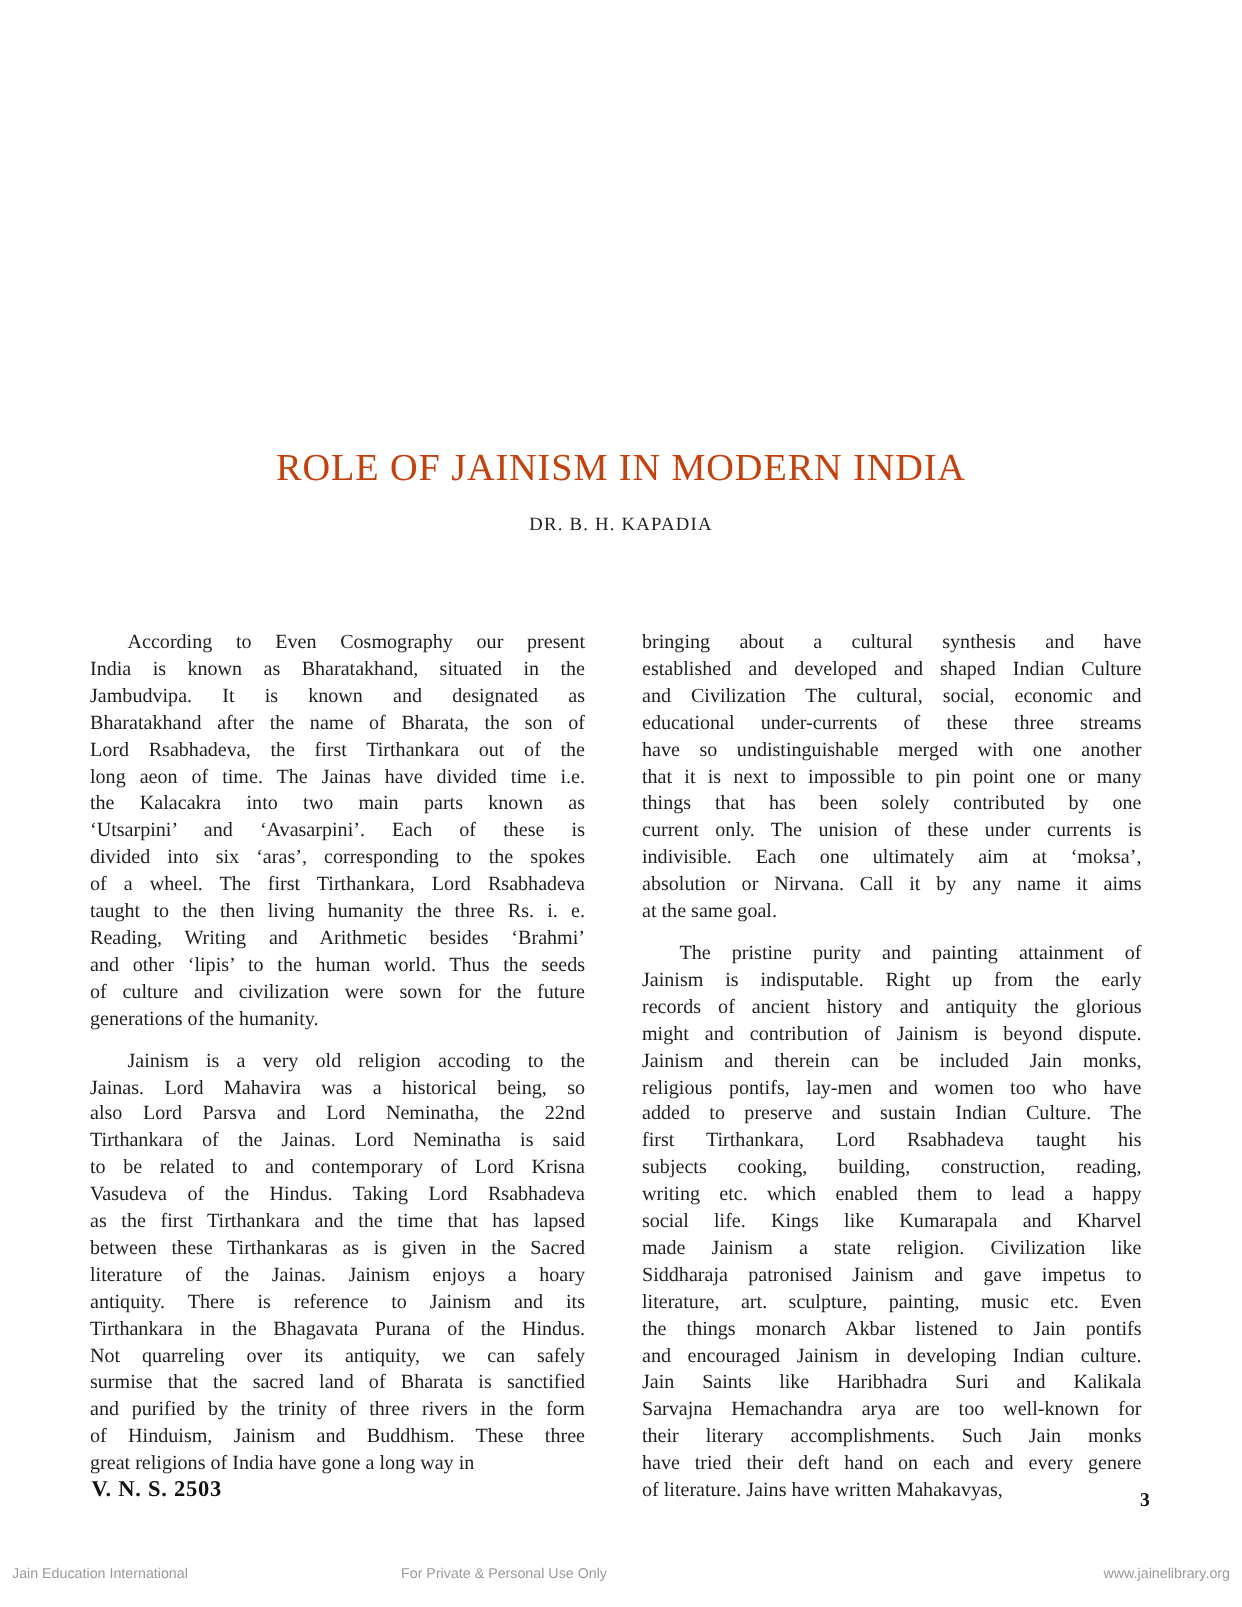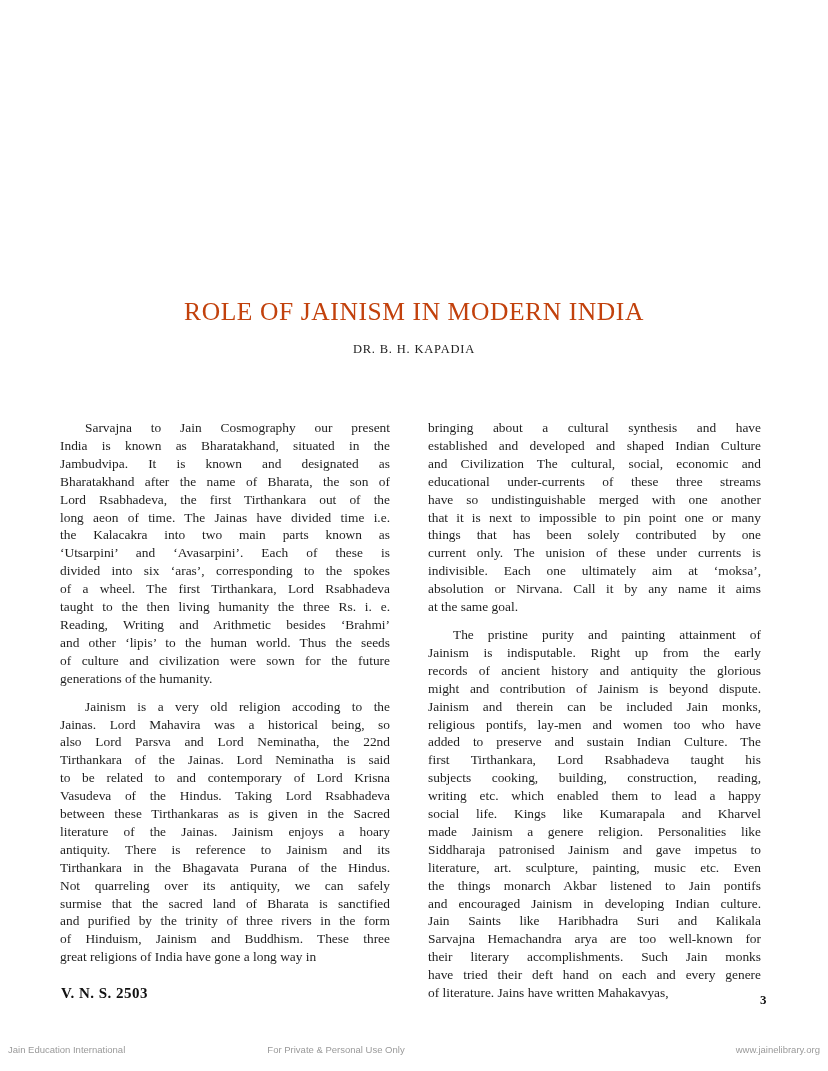--- a/index.html
+++ b/index.html
@@ -42,21 +42,21 @@
   .credits.r { right: 8px; }
 </style>
 </head>
 <body>
 
 <h1 class="title">ROLE OF JAINISM IN MODERN INDIA</h1>
 <div class="author">DR. B. H. KAPADIA</div>
 
 <div class="col left" id="col-left">
     <p>
-      <span class="line" style="padding-left: 25px;">Sarvajna to Jain  Cosmography our present</span>
+      <span class="line" style="padding-left: 25px;">According to Even  Cosmography our present</span>
       <span class="line">India is  known as Bharatakhand, situated  in the</span>
       <span class="line">Jambudvipa.   It  is  known  and  designated  as</span>
       <span class="line">Bharatakhand after the name of Bharata, the son of</span>
       <span class="line">Lord Rsabhadeva, the  first Tirthankara  out of the</span>
       <span class="line">long aeon of time.   The Jainas have divided time i.e.</span>
       <span class="line">the Kalacakra  into  two main  parts  known   as</span>
       <span class="line">‘Utsarpini’  and  ‘Avasarpini’.  Each  of  these  is</span>
       <span class="line">divided into  six ‘aras’, corresponding to the spokes</span>
       <span class="line">of a wheel.  The first Tirthankara, Lord Rsabhadeva</span>
       <span class="line">taught to the then living humanity the three Rs. i. e.</span>
@@ -65,20 +65,21 @@
       <span class="line">of culture  and   civilization were sown for the future</span>
       <span class="line last">generations of the humanity.</span>
     </p>
     <p>
       <span class="line" style="padding-left: 25px;">Jainism is a very old religion  accoding to the</span>
       <span class="line">Jainas.  Lord Mahavira  was  a historical  being, so</span>
       <span class="line">also Lord Parsva  and  Lord  Neminatha, the 22nd</span>
       <span class="line">Tirthankara of the Jainas.   Lord  Neminatha is said</span>
       <span class="line">to be related  to and contemporary of Lord Krisna</span>
       <span class="line">Vasudeva of the Hindus.   Taking Lord Rsabhadeva</span>
+      <span class="line">as the first Tirthankara and the time that has lapsed</span>
       <span class="line">between these Tirthankaras as is given in the Sacred</span>
       <span class="line">literature  of  the  Jainas.  Jainism  enjoys  a  hoary</span>
       <span class="line">antiquity.  There  is  reference  to  Jainism  and its</span>
       <span class="line">Tirthankara in the Bhagavata Purana of the Hindus.</span>
       <span class="line">Not  quarreling  over  its  antiquity,  we  can  safely</span>
       <span class="line">surmise that the sacred land of Bharata is sanctified</span>
       <span class="line">and purified by the trinity of three rivers in the form</span>
       <span class="line">of Hinduism, Jainism and Buddhism.   These three</span>
       <span class="line last">great  religions  of  India  have gone   a  long way in</span>
     </p>
@@ -102,21 +103,21 @@
       <span class="line">Jainism is  indisputable.   Right  up   from the early</span>
       <span class="line">records of ancient history and antiquity  the glorious</span>
       <span class="line">might and contribution of Jainism is beyond dispute.</span>
       <span class="line">Jainism  and  therein  can  be included Jain monks,</span>
       <span class="line">religious pontifs, lay-men and women too who  have</span>
       <span class="line">added to  preserve and sustain Indian  Culture.   The</span>
       <span class="line">first  Tirthankara,  Lord  Rsabhadeva  taught  his</span>
       <span class="line">subjects  cooking,  building,  construction,  reading,</span>
       <span class="line">writing  etc.  which  enabled  them  to  lead  a happy</span>
       <span class="line">social  life.   Kings  like  Kumarapala  and  Kharvel</span>
-      <span class="line">made Jainism  a  genere  religion.  Personalities  like</span>
+      <span class="line">made Jainism  a  state  religion.  Civilization  like</span>
       <span class="line">Siddharaja  patronised  Jainism and gave impetus to</span>
       <span class="line">literature, art. sculpture, painting, music  etc.   Even</span>
       <span class="line">the things monarch Akbar listened  to Jain  pontifs</span>
       <span class="line">and encouraged Jainism in developing Indian culture.</span>
       <span class="line">Jain  Saints  like  Haribhadra  Suri  and  Kalikala</span>
       <span class="line">Sarvajna Hemachandra arya are too  well-known for</span>
       <span class="line">their  literary  accomplishments.  Such  Jain  monks</span>
       <span class="line">have tried their deft hand on each  and every genere</span>
       <span class="line last">of  literature.   Jains  have    written   Mahakavyas,</span>
     </p>

